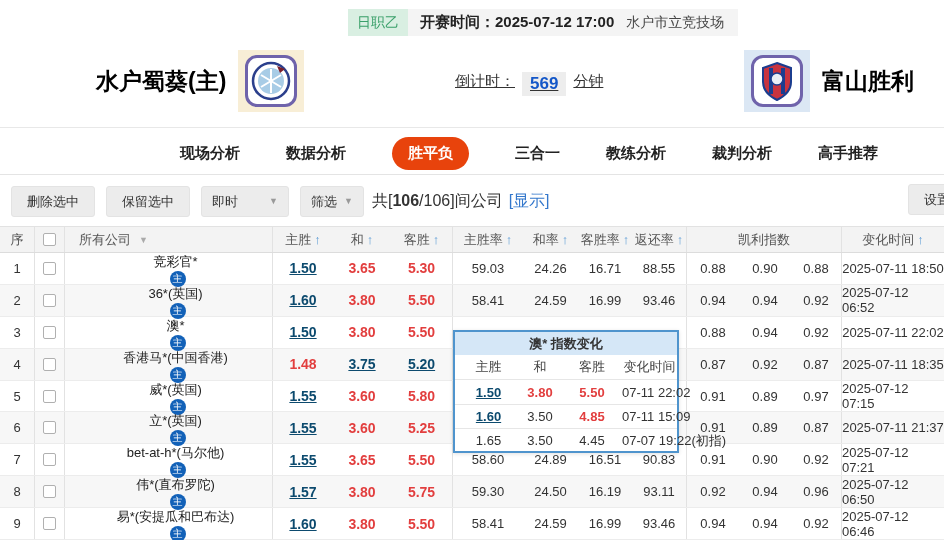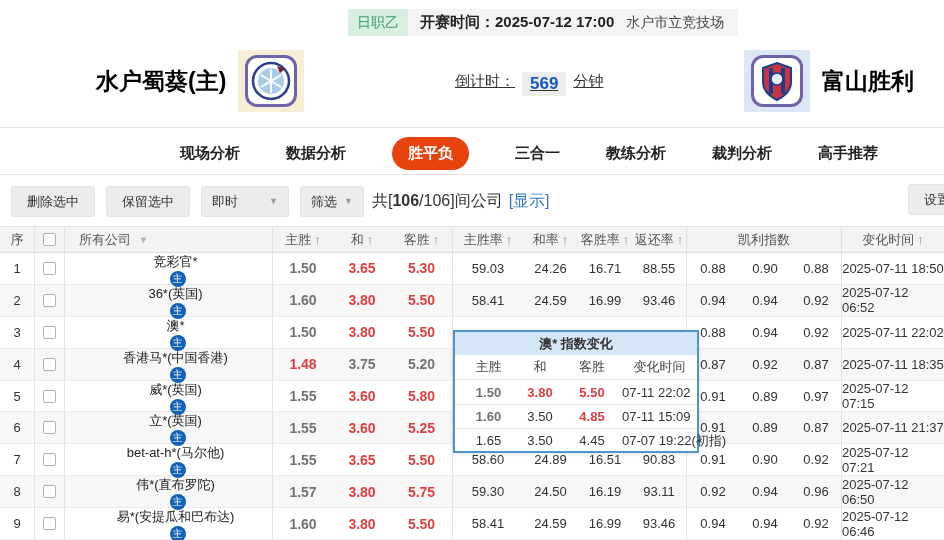--- a/index.html
+++ b/index.html
@@ -60,28 +60,28 @@
   .w-o1{width:60px;} .w-o2{width:58px;} .w-o3{width:62px;}
   .w-r1{width:70px;} .w-r2{width:55px;} .w-r3{width:54px;} .w-r4{width:55px;}
   .w-kelly{width:155px;} .w-k1{width:52px;} .w-k2{width:52px;} .w-k3{width:51px;}
   .w-time{width:102px;}
   .arr { color:#5b9bd5; font-weight:bold; margin-left:3px; font-size:13px; }
   .hdr-caret { color:#aaa; font-size:9px; margin-left:8px; }
   .checkbox { width:13px; height:13px; border:1px solid #b0b0b0; border-radius:2px; background:#fff; display:inline-block; cursor:pointer; }
   .trow { display:flex; align-items:center; height:31.9px; border-bottom:1px solid #ececec; font-size:13px; color:#333; }
   .trow.alt { background:#f7f7f7; }
   .odds { font-weight:bold; font-size:14px; }
-  .g { color:#737373; } .r { color:#e23e3e; }
+  .g { color:#0c4a6e;text-decoration:underline; } .r { color:#e23e3e; }
   .company-cell { font-size:13px; color:#222;flex-direction:column; }
   .badge-zhu { width:16px; height:16px; border-radius:50%; background:#1261b8; color:#fff; font-size:10px;
                display:inline-flex; align-items:center; justify-content:center; margin-left:4px; flex:none; }
   .time-cell { font-size:13px; }
 
   
-  .popup { position:absolute; left:453px; top:330px; width:246px; height:123px; background:#fff;
+  .popup { position:absolute; left:453px; top:330px; width:226px; height:123px; background:#fff;
            border:2px solid #4f94cd; z-index:5; box-shadow:0 1px 4px rgba(0,0,0,.12); }
   .popup-title { background:#d5e7f7; height:23px; line-height:23px; text-align:center;
                  font-size:13px; font-weight:bold; color:#333; }
   .popup-row { display:grid; grid-template-columns:55px 48px 56px 1fr; align-items:center;
                height:24.4px; padding-left:6px; font-size:13px; }
   .popup-row + .popup-row { border-top:1px solid #e6e6e6; }
   .popup-hdr { color:#444; }
   .popup-row .num { text-align:center; }
   .popup-row .tm { text-align:left; padding-left:2px; white-space:nowrap; }
   .popup-row .bold { font-weight:bold; }

